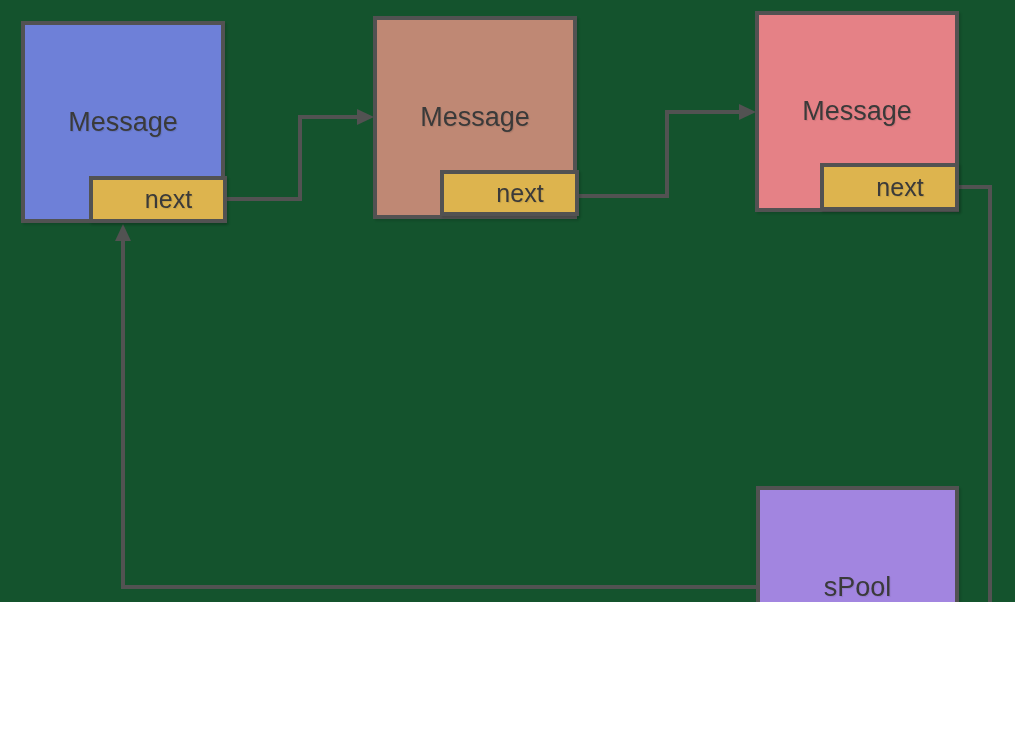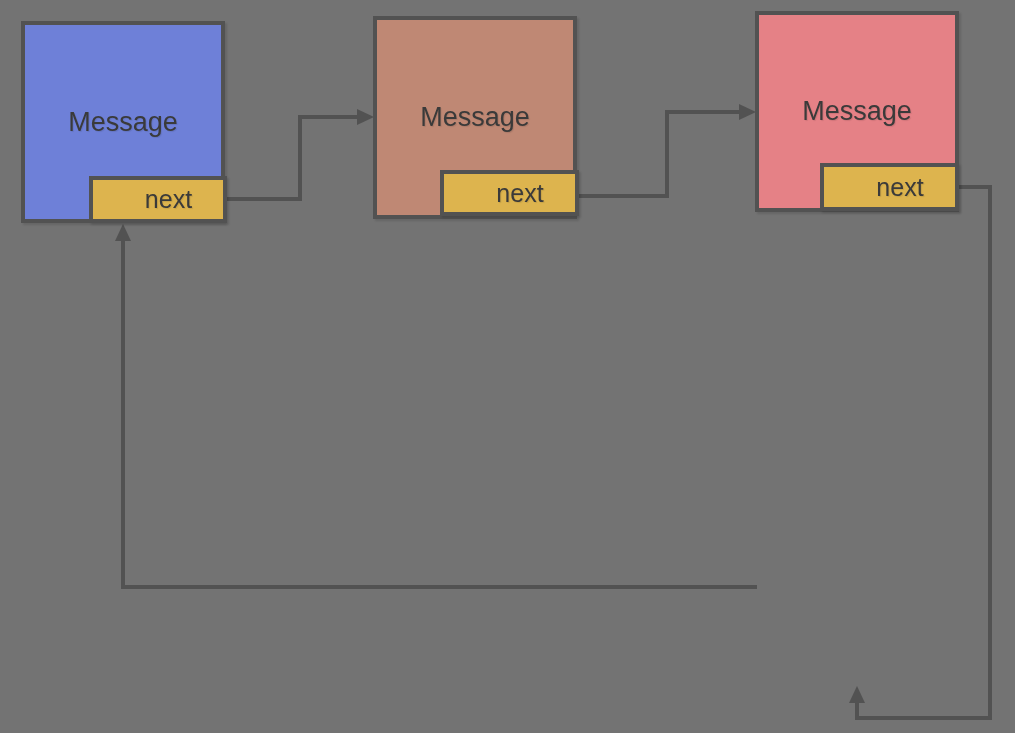--- a/index.html
+++ b/index.html
@@ -4,22 +4,22 @@
 <style>
   html, body {
     margin: 0;
     padding: 0;
     background: #ffffff;
     font-family: "Liberation Sans", "DejaVu Sans", sans-serif;
   }
   .canvas {
     position: relative;
     width: 1015px;
-    height: 733px;
-    background: #737373;
+    height: 602px;
+    background: #14532d;
     overflow: hidden;
   }
   .edges {
     position: absolute;
     left: 0;
     top: 0;
     width: 1015px;
     height: 733px;
     pointer-events: none;
   }
@@ -114,14 +114,17 @@
     <span class="pointer-label">next</span>
   </div>
 
   <div class="node msg-node" id="node-message-3" style="--fill: #e58186;">
     <span class="node-label">Message</span>
   </div>
   <div class="pointer-tab" id="tab-next-3" style="--fill: #ddb44e;">
     <span class="pointer-label">next</span>
   </div>
 
+  <div class="node msg-node" id="node-spool" style="--fill: #a285e0;">
+    <span class="node-label">sPool</span>
+  </div>
 
 </div>
 
 </body></html>

